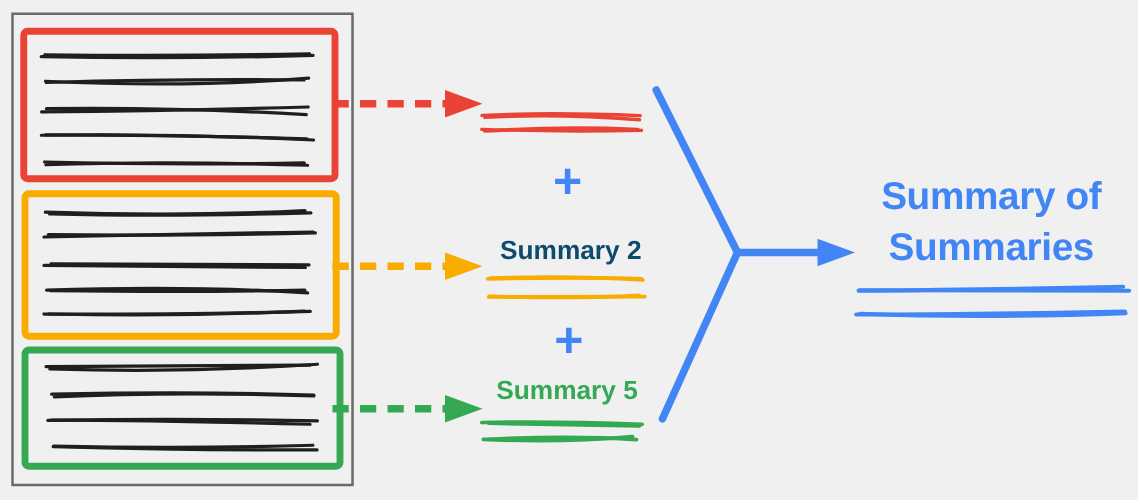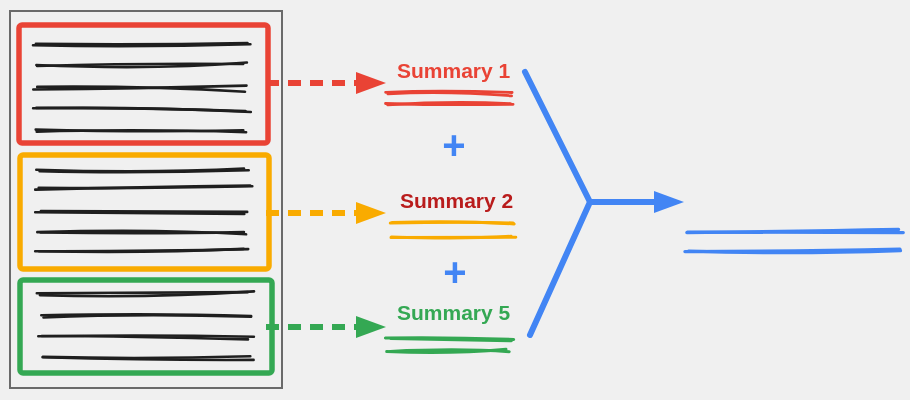--- a/index.html
+++ b/index.html
@@ -3,21 +3,21 @@
 <meta charset="utf-8">
 <style>
   html,body{margin:0;padding:0;background:#f0f0f0;}
   .stage{
     position:relative;width:910px;height:400px;background:#f0f0f0;
     font-family:"Liberation Sans",sans-serif;overflow:hidden;
   }
   .art{position:absolute;left:0;top:0;}
   .label{position:absolute;font-size:21px;font-weight:600;white-space:nowrap;}
   .c-red{color:#e94335}
-  .c-yellow{color:#b91c1c}
+  .c-yellow{color:#0c4a6e}
   .c-green{color:#34a853}
   .plus{
     position:absolute;transform:translate(-50%,-54%);
     font-size:40px;font-weight:700;color:#4285f4;line-height:1;
   }
   .result-title{
     position:absolute;left:681px;top:136px;width:224px;
     text-align:center;font-size:31px;line-height:41px;font-weight:700;
     color:#4285f4;letter-spacing:-0.3px;
   }
@@ -116,23 +116,23 @@
     <polygon points="654,191 654,213 684,202" stroke="none" fill="#4285F4"></polygon>
 
     <g id="g-result-underline" fill="none" stroke-linecap="round" stroke="#4285F4">
         <path d="M 686.8 232.6 Q 804.9 231.3 898.6 229.4" stroke-width="3.2"></path>
         <path d="M 687.4 232.1 Q 785.7 231.9 903.3 232.6" stroke-width="3.2"></path>
         <path d="M 684.9 251.6 Q 780.9 251.5 900.0 249.2" stroke-width="3.2"></path>
         <path d="M 688.5 251.0 Q 783.8 254.7 900.5 250.6" stroke-width="3.2"></path>
       </g>
   </svg>
 
-  <div class="label c-red" style="left:397px;top:59px">Summary 1</div>
 
   <div class="plus" style="left:454px;top:147px">+</div>
 
   <div class="label c-yellow" style="left:400px;top:189px">Summary 2</div>
 
   <div class="plus" style="left:455px;top:274px">+</div>
 
   <div class="label c-green" style="left:397px;top:301px">Summary 5</div>
 
+  <div class="result-title">Summary of Summaries</div>
 </div>
 
 </body></html>

